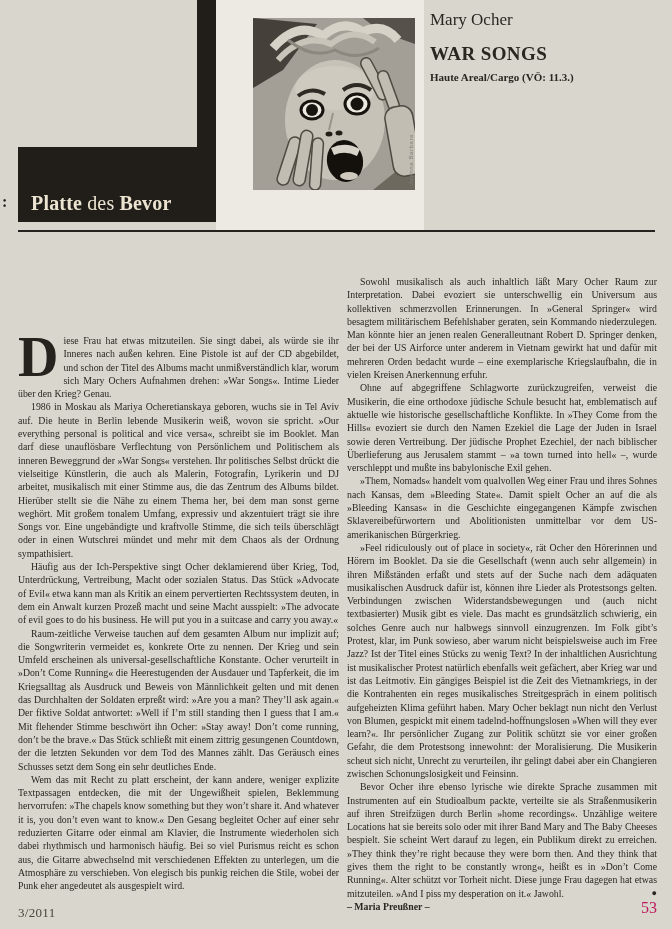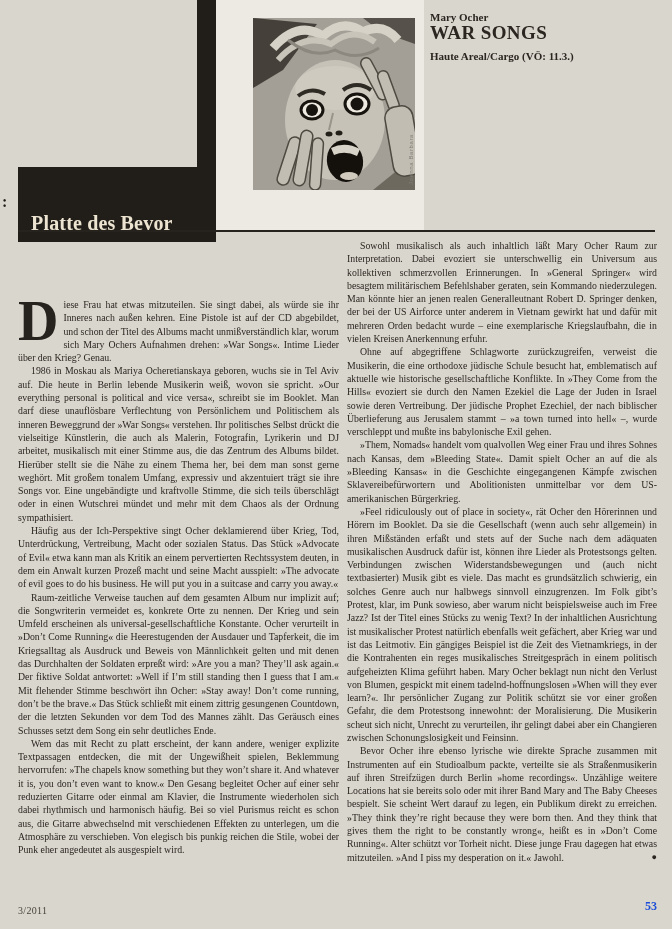--- a/index.html
+++ b/index.html
@@ -6,57 +6,57 @@
   .page {
     position:relative; width:672px; height:929px; margin:0 auto;
     background:#d9d6ce; overflow:hidden;
     font-family:"Liberation Serif","DejaVu Serif",serif; color:#2b2620;
   }
   
   .block-vert { position:absolute; left:197px; top:0; width:19px; height:222px; background:#211e1a; }
   .banner {
     position:absolute; left:18px; top:147px; width:198px; height:75px; background:#211e1a;
     box-sizing:border-box; display:flex; align-items:flex-end; padding:0 7px 7px 13px;
-    color:#ece4d0; font-size:20px; font-weight:bold; letter-spacing:0.2px; white-space:nowrap;margin-top:20px;
+    color:#ece4d0; font-size:20px; font-weight:bold; letter-spacing:0.2px; white-space:nowrap;
   }
-  .banner .lite { font-weight:bold; margin:0 5px; }
+  .banner .lite { font-weight:normal; margin:0 5px; }
   .colon { position:absolute; left:2px; top:193px; font-size:16px; font-weight:bold; color:#211e1a; }
   
   .photo-panel { position:absolute; left:216px; top:0; width:208px; height:230px; background:#eceae3; }
   .photo { position:absolute; left:37px; top:18px; width:162px; height:172px; display:block; }
   .photo-credit {
     position:absolute; right:10px; bottom:45px; writing-mode:vertical-rl; transform:rotate(180deg);
     font-size:6px; letter-spacing:0.6px; color:#85817a;
     font-family:"Liberation Sans",sans-serif;
   }
   
   .release-header { position:absolute; left:430px; top:11px; line-height:1.1; }
-  .artist { font-size:11px; font-weight:bold; }
-  .album  { font-size:19px;  font-weight:bold; letter-spacing:0.4px; margin-top:0; }
+  .artist { font-size:17px; font-weight:normal; }
+  .album  { font-size:19px;  font-weight:bold; letter-spacing:0.4px; margin-top:14px; }
   .label  { font-size:11px;  font-weight:bold; margin-top:6px; }
   
   .rule { position:absolute; left:18px; top:230px; width:637px; height:2px; background:#26221d; }
   
   .col {
     position:absolute; text-align:justify; font-size:9.8px; line-height:13.3px;
-    color:#2b2620; hyphens:auto; -webkit-hyphens:auto;
+    color:#2b2620; hyphens:auto;margin-top:36px; -webkit-hyphens:auto;
   }
   .col-left  { left:18px;  top:298px; width:321px; }
   .col-right { left:347px; top:239px; width:310px; }
   .col p { margin:0; }
   .col p.indent { text-indent:13px; }
   .dropcap {
     float:left; font-size:56px; line-height:40px; font-weight:bold;
     margin:3px 5px 0 0; color:#26221d;
   }
   .endmark { float:right; font-size:9px; line-height:13.3px; }
   .byline { font-weight:bold; }
   
-  .footer-issue { position:absolute; left:18px; top:905px; font-size:10px; letter-spacing:0.3px; color:#49443c; }
-  .footer-page  { position:absolute; right:15px; top:899px; font-size:12px; font-weight:bold; color:#1d4ed8; }
+  .footer-issue { position:absolute; left:18px; top:905px; font-size:13px; letter-spacing:0.3px; color:#49443c; }
+  .footer-page  { position:absolute; right:15px; top:899px; font-size:16px; font-weight:normal; color:#be185d; }
 </style>
 </head>
 <body>
 
 <div class="page">
 
   <span class="colon">:</span>
   <div class="block-vert"></div>
   <div class="banner">
     <span>Platte</span>
@@ -119,18 +119,19 @@
 
   <div class="col col-right" lang="de">
     <p class="indent">Sowohl musikalisch als auch inhaltlich läßt Mary Ocher Raum zur Interpretation. Dabei evoziert sie unterschwellig ein Universum aus kollektiven schmerzvollen Erinnerungen. In »General Springer« wird besagtem militärischem Befehlshaber geraten, sein Kommando niederzulegen. Man könnte hier an jenen realen Generalleutnant Robert D. Springer denken, der bei der US Airforce unter anderem in Vietnam gewirkt hat und dafür mit mehreren Orden bedacht wurde – eine exemplarische Kriegslaufbahn, die in vielen Kreisen Anerkennung erfuhr.</p>
     <p class="indent">Ohne auf abgegriffene Schlagworte zurückzugreifen, verweist die Musikerin, die eine orthodoxe jüdische Schule besucht hat, emblematisch auf aktuelle wie historische gesellschaftliche Konflikte. In »They Come from the Hills« evoziert sie durch den Namen Ezekiel die Lage der Juden in Israel sowie deren Vertreibung. Der jüdische Prophet Ezechiel, der nach biblischer Überlieferung aus Jerusalem stammt – »a town turned into hell« –, wurde verschleppt und mußte ins babylonische Exil gehen.</p>
     <p class="indent">»Them, Nomads« handelt vom qualvollen Weg einer Frau und ihres Sohnes nach Kansas, dem »Bleeding State«. Damit spielt Ocher an auf die als »Bleeding Kansas« in die Geschichte eingegangenen Kämpfe zwischen Sklavereibefürwortern und Abolitionisten unmittelbar vor dem US-amerikanischen Bürgerkrieg.</p>
     <p class="indent">»Feel ridiculously out of place in society«, rät Ocher den Hörerinnen und Hörern im Booklet. Da sie die Gesellschaft (wenn auch sehr allgemein) in ihren Mißständen erfaßt und stets auf der Suche nach dem adäquaten musikalischen Ausdruck dafür ist, können ihre Lieder als Protestsongs gelten. Verbindungen zwischen Widerstandsbewegungen und (auch nicht textbasierter) Musik gibt es viele. Das macht es grundsätzlich schwierig, ein solches Genre auch nur halbwegs sinnvoll einzugrenzen. Im Folk gibt’s Protest, klar, im Punk sowieso, aber warum nicht beispielsweise auch im Free Jazz? Ist der Titel eines Stücks zu wenig Text? In der inhaltlichen Ausrichtung ist musikalischer Protest natürlich ebenfalls weit gefächert, aber Krieg war und ist das Leitmotiv. Ein gängiges Beispiel ist die Zeit des Vietnamkriegs, in der die Kontrahenten ein reges musikalisches Streitgespräch in einem politisch aufgeheizten Klima geführt haben. Mary Ocher beklagt nun nicht den Verlust von Blumen, gespickt mit einem tadelnd-hoffnungslosen »When will they ever learn?«. Ihr persönlicher Zugang zur Politik schützt sie vor einer großen Gefahr, die dem Protestsong innewohnt: der Moralisierung. Die Musikerin scheut sich nicht, Unrecht zu verurteilen, ihr gelingt dabei aber ein Changieren zwischen Schonungslosigkeit und Feinsinn.</p>
     <p class="indent">
       <span>Bevor Ocher ihre ebenso lyrische wie direkte Sprache zusammen mit Instrumenten auf ein Studioalbum packte, verteilte sie als Straßenmusikerin auf ihren Streifzügen durch Berlin »home recordings«. Unzählige weitere Locations hat sie bereits solo oder mit ihrer Band Mary and The Baby Cheeses bespielt. Sie scheint Wert darauf zu legen, ein Publikum direkt zu erreichen. »They think they’re right because they were born then. And they think that gives them the right to be constantly wrong«, heißt es in »Don’t Come Running«. Alter schützt vor Torheit nicht. Diese junge Frau dagegen hat etwas mitzuteilen. »And I piss my desperation on it.« Jawohl.</span>
       <span class="endmark">●</span>
     </p>
+    <p class="byline">– Maria Preußner –</p>
   </div>
 
   <div class="footer-issue">3/2011</div>
   <div class="footer-page">53</div>
 
 </div>
 
 </body></html>

